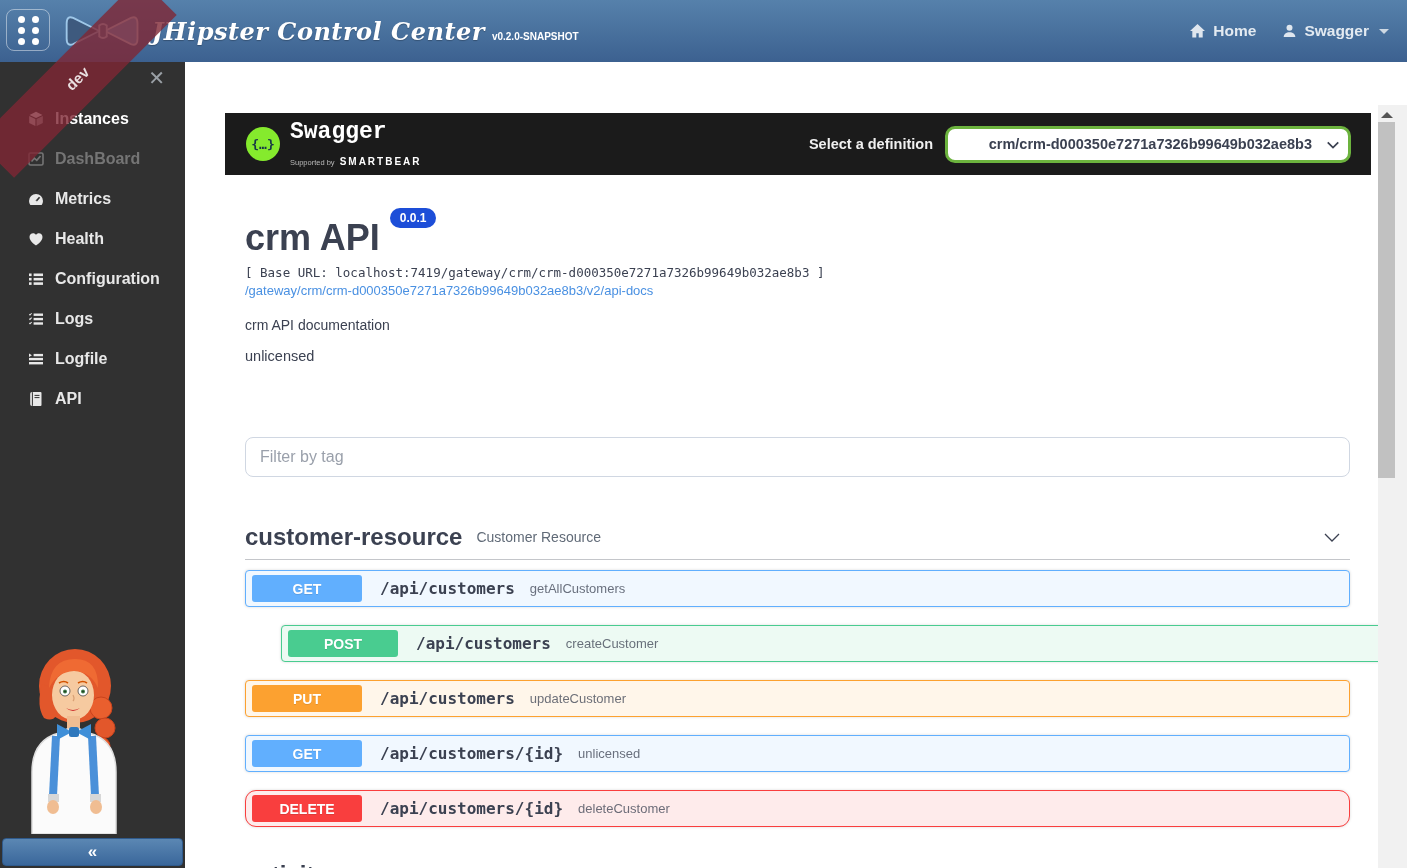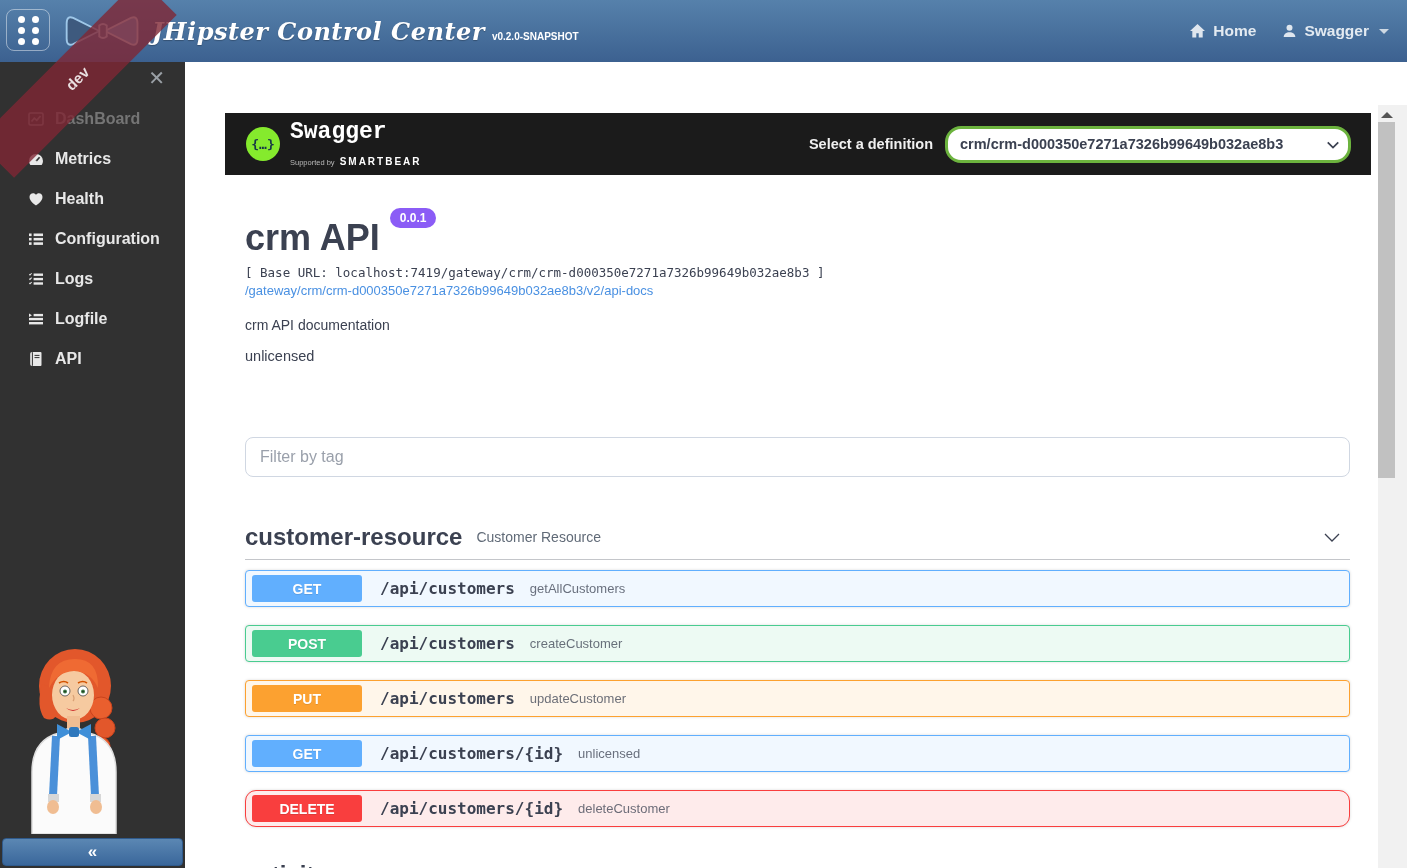--- a/index.html
+++ b/index.html
@@ -67,29 +67,29 @@
   .sw-logo { display:flex; align-items:center; }
   .sw-logo-text { margin-left:9px; }
   .sw-logo-title { color:#fff; font-size:23px; font-weight:600; line-height:21px;font-family:Liberation Mono, monospace; }
   .sw-logo-sub { display:flex; align-items:baseline; gap:5px; margin-top:13px; }
   .sw-logo-sub .sup { color:#b9b9b9; font-size:7.5px; }
   .sw-logo-sub .sb  { color:#fff; font-size:10px; font-weight:bold; letter-spacing:2px; }
   .sw-topbar-right { margin-left:auto; display:flex; align-items:center; }
   .sw-select-label { color:#f0f0f0; font-size:14.5px; font-weight:bold; margin-right:12px; }
   .sw-select-wrap { position:relative; }
   .sw-select { width:406px; height:37px; background:#fff; border:3px solid #ef4444;
-               border-radius:16px; font-family:"Liberation Sans",sans-serif;
+               border-radius:10px; font-family:"Liberation Sans",sans-serif;
                font-size:14.5px; font-weight:bold; color:#3b4151;
                padding:0 36px 0 12px; appearance:none; -webkit-appearance:none;
-               cursor:pointer; }
+               cursor:pointer;text-align:right; }
   .sw-select-chevron { position:absolute; right:11px; top:12px; pointer-events:none; }
 
   .sw-info { position:absolute; left:60px; top:158px; }
   .sw-title { font-size:36px; font-weight:bold; color:#3b4151; line-height:1; }
-  .sw-version-badge { display:inline-block; background:#8b5cf6; color:#fff;
+  .sw-version-badge { display:inline-block; background:#1d4ed8; color:#fff;
                       font-size:12px; font-weight:600; padding:3px 10px;
                       border-radius:57px; vertical-align:top; position:relative;
                       top:-12px; margin-left:10px; }
   .sw-baseurl { position:absolute; left:60px; top:203px; width:1105px;
                 font-family:"DejaVu Sans Mono", monospace; font-size:12.5px;
                 color:#3b4151; white-space:nowrap; }
   .sw-apidocs { position:absolute; left:60px; top:221px; font-size:13px;
                 color:#4990e2; text-decoration:none; cursor:pointer; }
   .sw-desc { position:absolute; left:60px; top:255px; font-size:14px; color:#3b4151; }
   .sw-license { position:absolute; left:60px; top:286px; font-size:14.5px; color:#3b4151; }
@@ -178,20 +178,30 @@
   </div>
 
   <div class="ribbon" style="background: rgba(128, 39, 53, 0.8);">
     <span>dev</span>
   </div>
 
   <div class="sidebar" style="background: rgb(49, 49, 49);">
     <span class="side-close">✕</span>
     <div class="side-menu">
 
+      <div class="side-item active">
+        <span class="sicon">
+          <svg width="16" height="16" viewBox="0 0 16 16">
+              <path d="M8 0.8l6.4 3.1-6.4 3.2L1.6 3.9z" fill="currentColor"></path>
+              <path d="M1.2 4.9l6.2 3.1v7l-6.2-3.1z" fill="currentColor" opacity=".8"></path>
+              <path d="M14.8 4.9l-6.2 3.1v7l6.2-3.1z" fill="currentColor" opacity=".6"></path>
+            </svg>
+        </span>
+        <span class="slabel">Instances</span>
+      </div>
 
       <div class="side-item disabled">
         <span class="sicon">
           <svg width="16" height="16" viewBox="0 0 16 16">
               <rect x="1" y="2" width="14" height="12" rx="1.5" fill="none" stroke="currentColor" stroke-width="1.6"></rect>
               <polyline points="3.5,10.5 6.3,7.2 8.8,9.4 12.5,5" fill="none" stroke="currentColor" stroke-width="1.7"></polyline>
             </svg>
         </span>
         <span class="slabel">DashBoard</span>
       </div>
@@ -361,21 +371,21 @@
       <svg class="tag-chevron" width="20" height="20" viewBox="0 0 20 20">
         <path d="M3 7l7 7 7-7" fill="none" stroke="#3b4151" stroke-width="1.3"></path>
       </svg>
     </div>
 
     <div class="op-row op-0" style="border-color: rgb(97, 175, 254); background-color: rgb(241, 248, 255);">
       <span class="method-badge" style="background-color: rgb(97, 175, 254);">GET</span>
       <span class="op-path">/api/customers</span>
       <span class="op-name">getAllCustomers</span>
     </div>
-    <div class="op-row op-1" style="border-color: rgb(73, 204, 144); background-color: rgb(237, 250, 243);">
+    <div class="op-row op-1" style="border-color: rgb(73, 204, 144); background-color: rgb(237, 250, 243); margin-left: 36px;">
       <span class="method-badge" style="background-color: rgb(73, 204, 144);">POST</span>
       <span class="op-path">/api/customers</span>
       <span class="op-name">createCustomer</span>
     </div>
     <div class="op-row op-2" style="border-color: rgb(252, 161, 48); background-color: rgb(255, 246, 234);">
       <span class="method-badge" style="background-color: rgb(252, 161, 48);">PUT</span>
       <span class="op-path">/api/customers</span>
       <span class="op-name">updateCustomer</span>
     </div>
     <div class="op-row op-3" style="border-color: rgb(97, 175, 254); background-color: rgb(241, 248, 255);">

